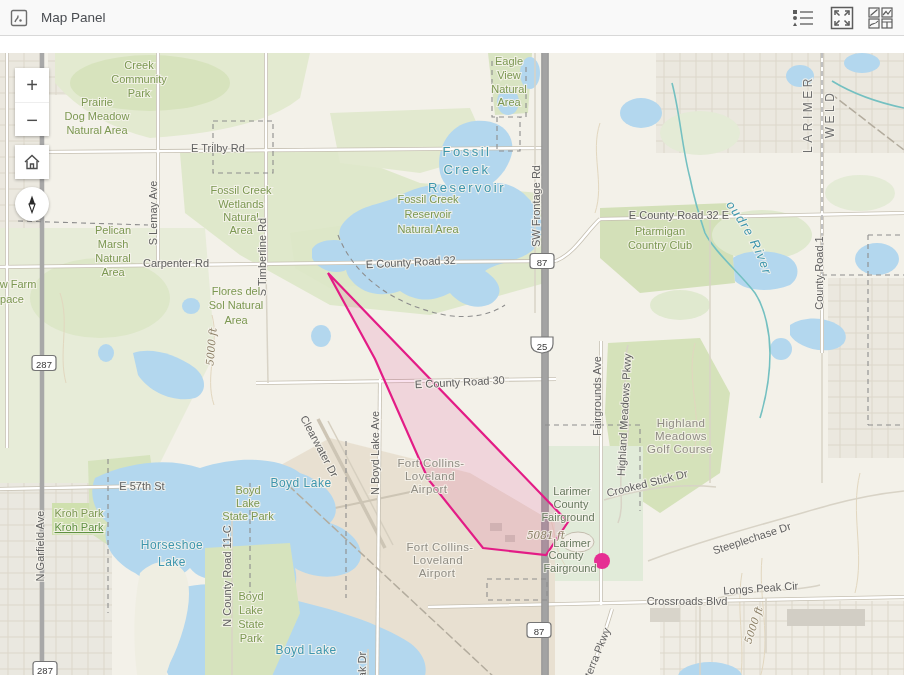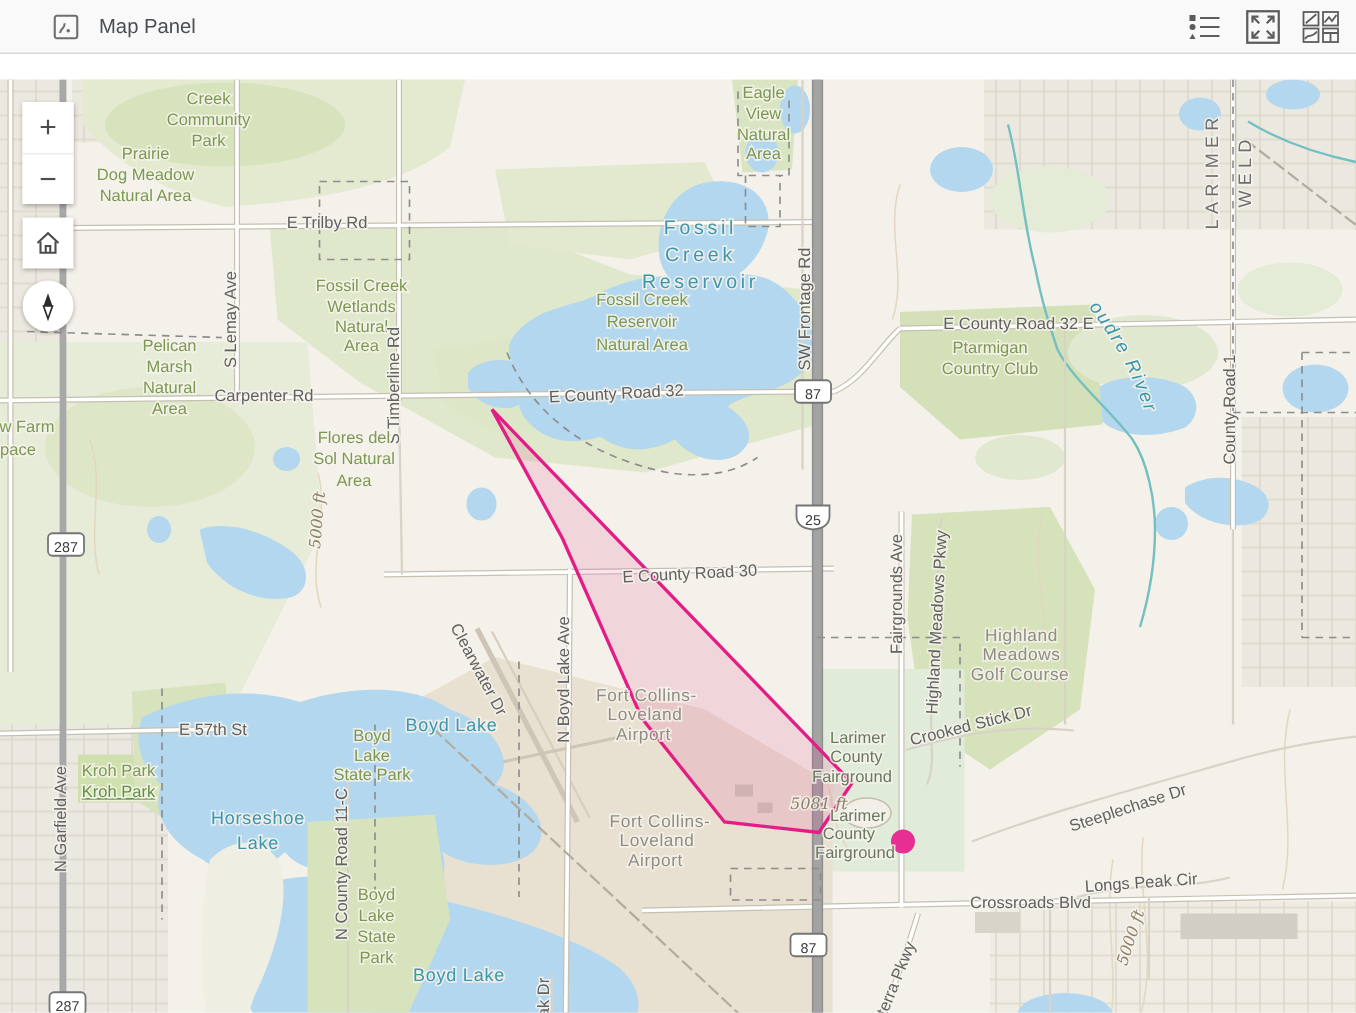--- a/index.html
+++ b/index.html
@@ -1,21 +1,21 @@
 <!DOCTYPE html>
 <html><head>
 <meta charset="utf-8">
 <style>
   html,body{margin:0;padding:0;width:904px;height:675px;overflow:hidden;
     font-family:"Liberation Sans",sans-serif;background:#fff;}
   .app{width:904px;height:675px;position:relative;}
   
   .hdr{height:36px;background:#f9f9f9;border-bottom:1px solid #d8d8d8;
     display:flex;align-items:center;box-sizing:border-box;position:relative;z-index:5;}
-  .hdr-left{display:flex;align-items:center;gap:9px;padding-left:31px;flex:1;}
+  .hdr-left{display:flex;align-items:center;gap:9px;padding-left:6px;flex:1;}
   .hdr-title{font-size:13.5px;color:#4a4d52;}
   .hdr-right{display:flex;align-items:center;gap:13px;padding-right:10px;}
   .icon-btn{width:26px;height:26px;display:flex;align-items:center;justify-content:center;
     background:transparent;border:none;padding:0;cursor:pointer;color:#5c5c5c;}
   
   .map-wrap{position:absolute;top:53px;left:0;width:904px;height:639px;background:#f3f1e9;}
   svg{display:block;}
   
   .ml{font-family:"Liberation Sans",sans-serif;text-anchor:middle;
       paint-order:stroke;stroke:rgba(246,244,236,.8);stroke-width:2.2px;}

